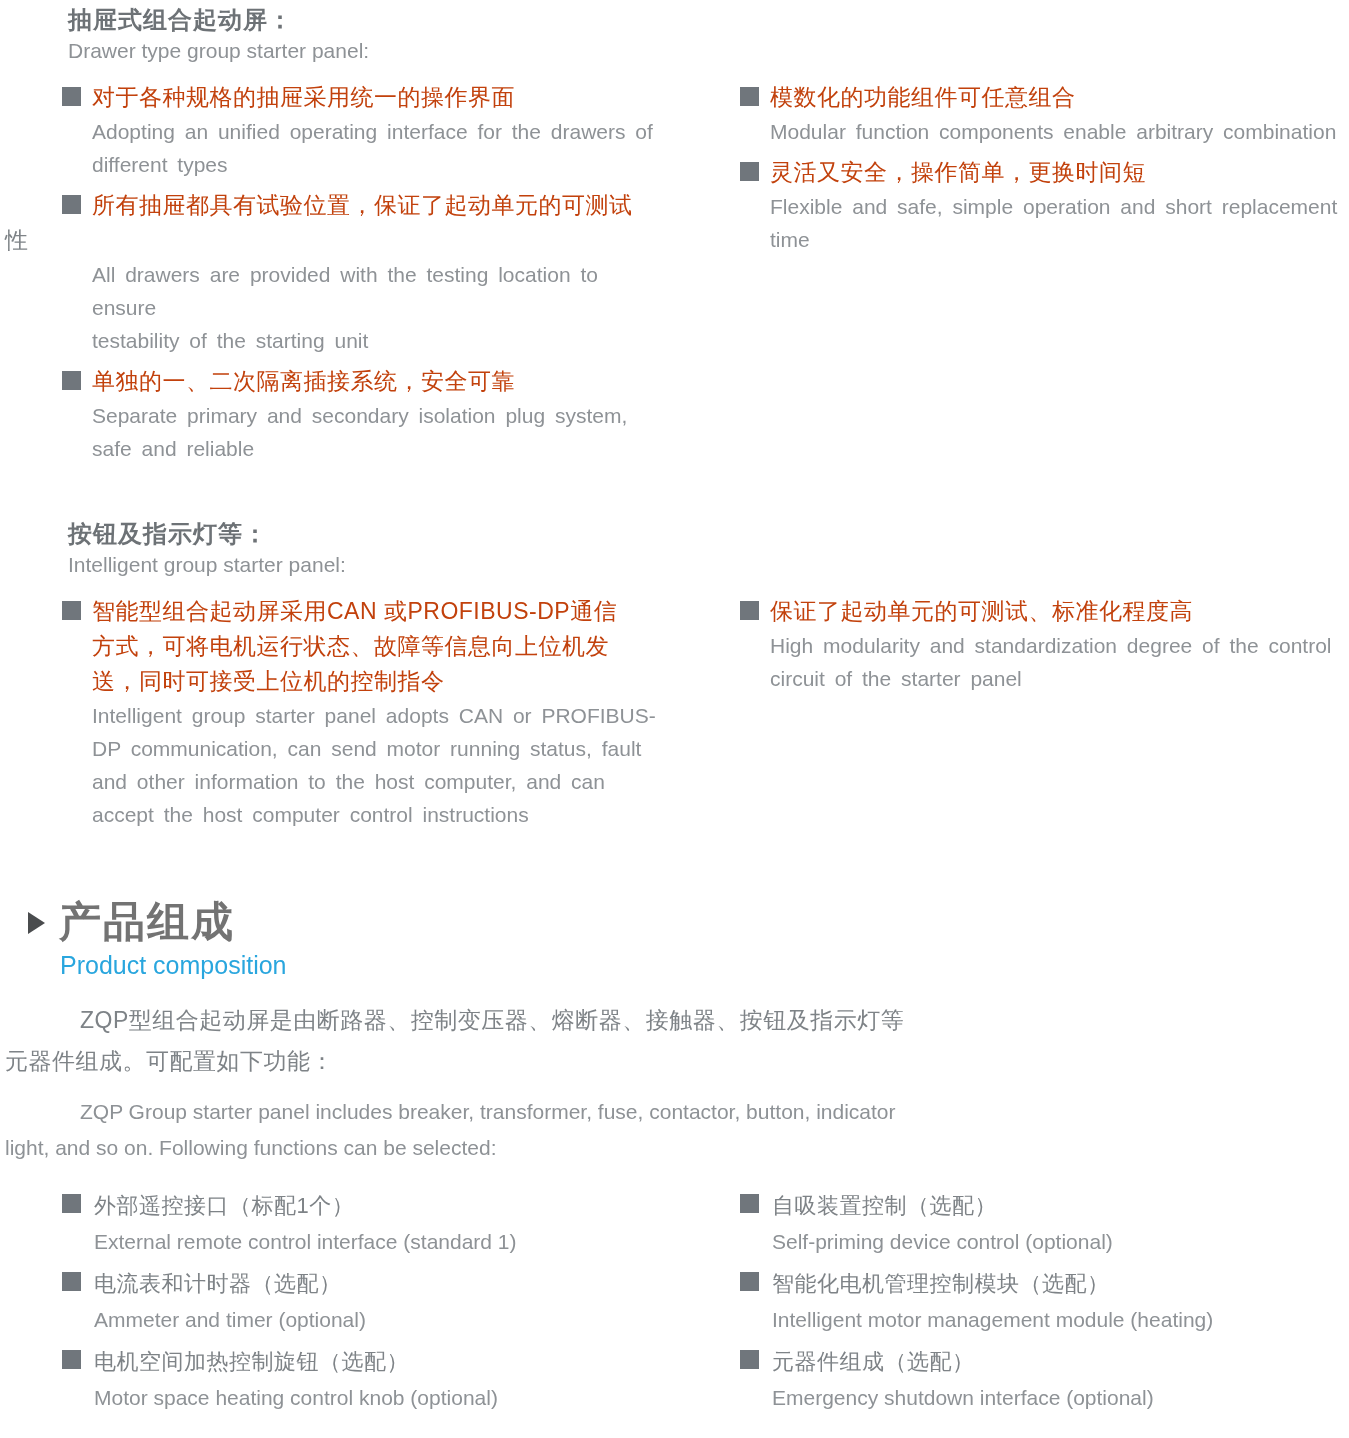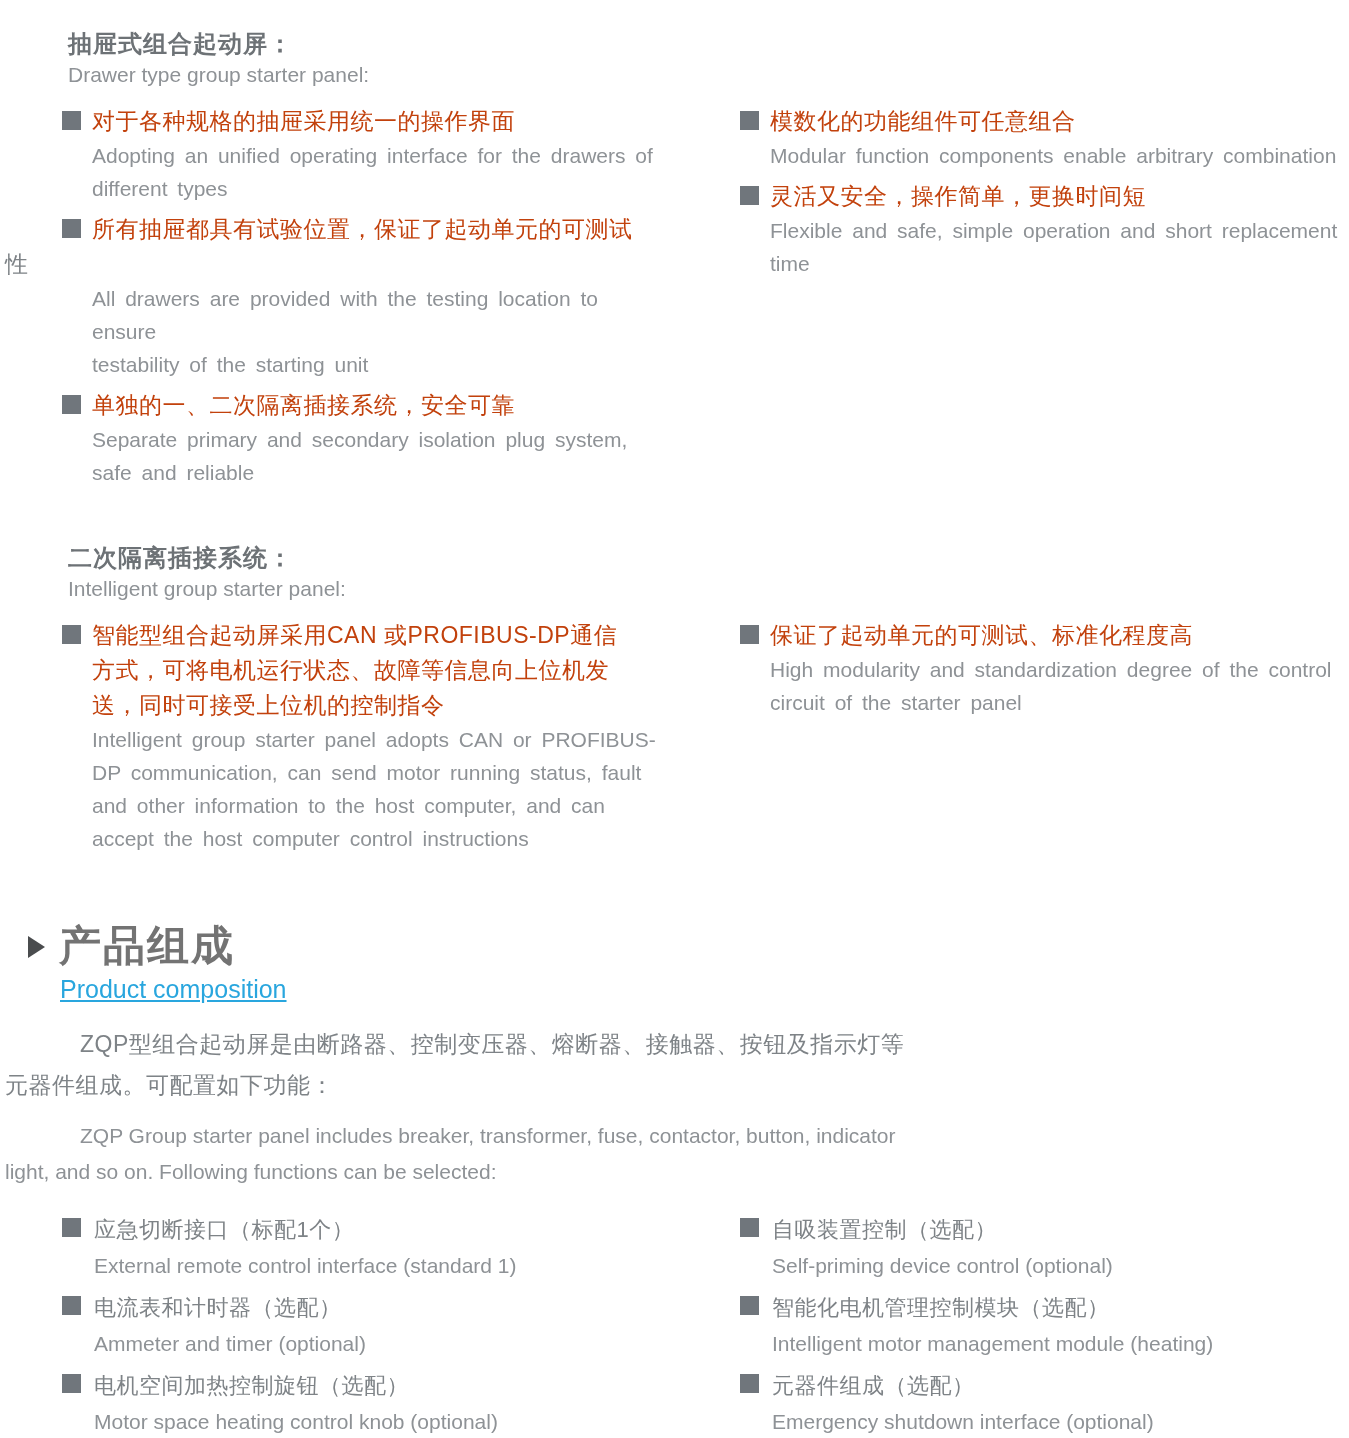--- a/index.html
+++ b/index.html
@@ -2,21 +2,21 @@
 <html><head>
 <meta charset="utf-8">
 <style>
   * { margin:0; padding:0; box-sizing:border-box; }
   html,body { background:#ffffff; }
   body {
     width:1349px; height:1438px; overflow:hidden;
     font-family:"Liberation Sans","DejaVu Sans",sans-serif;
     color:#85898d;
   }
-  .page { position:relative; width:1349px; height:1438px; padding-top:28px; }
+  .page { position:relative; width:1349px; height:1438px; padding-top:4px; }
 
   
   .sec-head { margin-left:68px; margin-bottom:14px; }
   .zh-head { font-size:24px; font-weight:bold; color:#6d7276; line-height:32px; letter-spacing:1px; }
   .en-head { font-size:21px; color:#8e9296; line-height:30px; }
 
   
   .row { display:flex; align-items:flex-start; }
   .col-l { width:660px; padding-left:62px; }
   .col-r { width:689px; padding-left:80px; }
@@ -35,21 +35,21 @@
   
   .comp { margin-top:60px; }
   .comp-title-row { display:flex; align-items:center; margin-left:28px; }
   .tri {
     width:0; height:0; margin-right:14px; margin-top:2px;
     border-left:17px solid #4a4c4e;
     border-top:11px solid transparent;
     border-bottom:11px solid transparent;
   }
   .comp-zh { font-size:42px; font-weight:bold; color:#737373; letter-spacing:2px; line-height:48px; }
-  .comp-en { margin-left:60px; margin-top:2px; font-size:25px; color:#29a6de; line-height:34px;text-decoration:underline; }
+  .comp-en { margin-left:60px; margin-top:2px; font-size:25px; color:#29a6de; line-height:34px; }
 
   .para-zh {
     margin-top:18px; margin-left:5px; width:1000px;
     font-size:23px; color:#7e8387; line-height:41px;
     text-indent:75px; white-space:pre-line; letter-spacing:0.5px;
   }
   .para-en {
     margin-top:12px; margin-left:5px; width:1000px;
     font-size:21px; color:#8e9296; line-height:36px;
     text-indent:75px; white-space:pre-line;
@@ -105,21 +105,21 @@
           <div class="b-zh">灵活又安全，操作简单，更换时间短</div>
           <div class="b-en">Flexible and safe, simple operation and short replacement
 time</div>
         </div>
       </div>
     </div>
   </div>
 
   <div class="sec2">
     <div class="sec-head">
-      <div class="zh-head">二次隔离插接系统：</div>
+      <div class="zh-head">按钮及指示灯等：</div>
       <div class="en-head">Intelligent group starter panel:</div>
     </div>
     <div class="row">
       <div class="col-l">
         <div class="bullet">
           <span class="sq"></span>
           <div class="b-zh">智能型组合起动屏采用CAN 或PROFIBUS-DP通信
 方式，可将电机运行状态、故障等信息向上位机发
 送，同时可接受上位机的控制指令</div>
           <div class="b-en">Intelligent group starter panel adopts CAN or PROFIBUS-
@@ -148,21 +148,21 @@
 
     <div class="para-zh">ZQP型组合起动屏是由断路器、控制变压器、熔断器、接触器、按钮及指示灯等
 元器件组成。可配置如下功能：</div>
     <div class="para-en">ZQP Group starter panel includes breaker, transformer, fuse, contactor, button, indicator
 light, and so on. Following functions can be selected:</div>
 
     <div class="row opts">
       <div class="col-l">
         <div class="opt">
           <span class="sq"></span>
-          <div class="opt-zh">应急切断接口（标配1个）</div>
+          <div class="opt-zh">外部遥控接口（标配1个）</div>
           <div class="opt-en">External remote control interface (standard 1)</div>
         </div>
         <div class="opt">
           <span class="sq"></span>
           <div class="opt-zh">电流表和计时器（选配）</div>
           <div class="opt-en">Ammeter and timer (optional)</div>
         </div>
         <div class="opt">
           <span class="sq"></span>
           <div class="opt-zh">电机空间加热控制旋钮（选配）</div>

